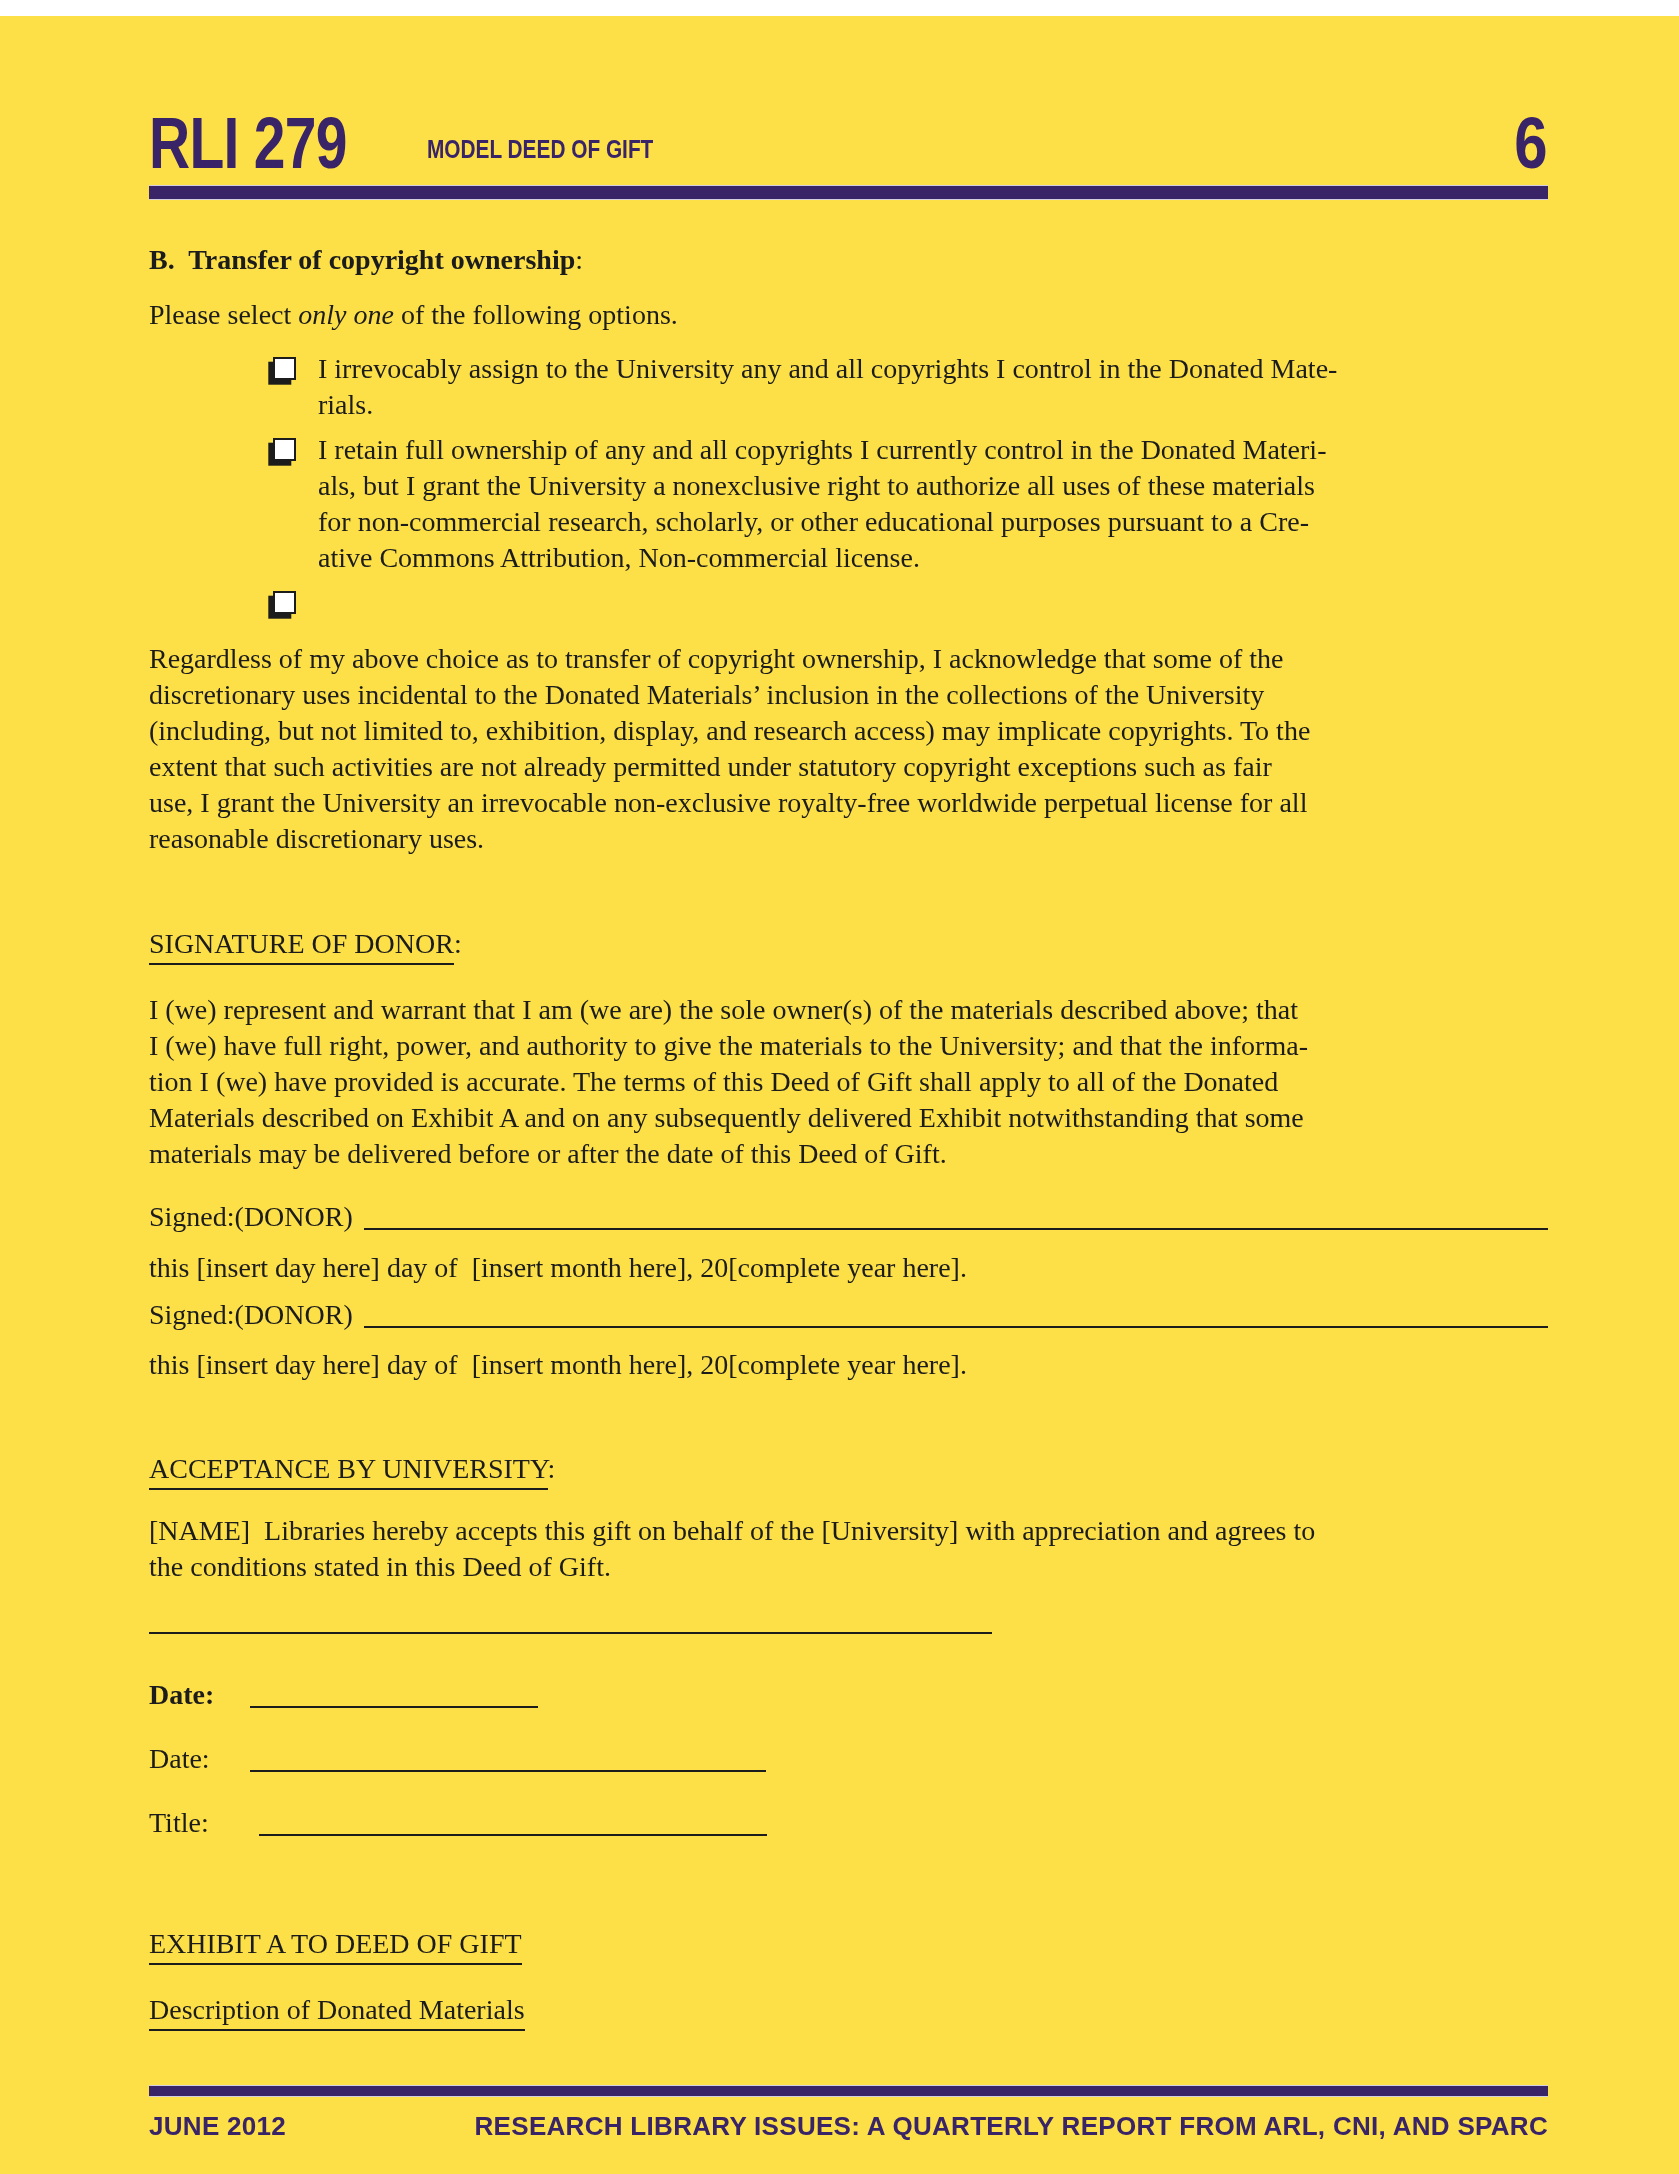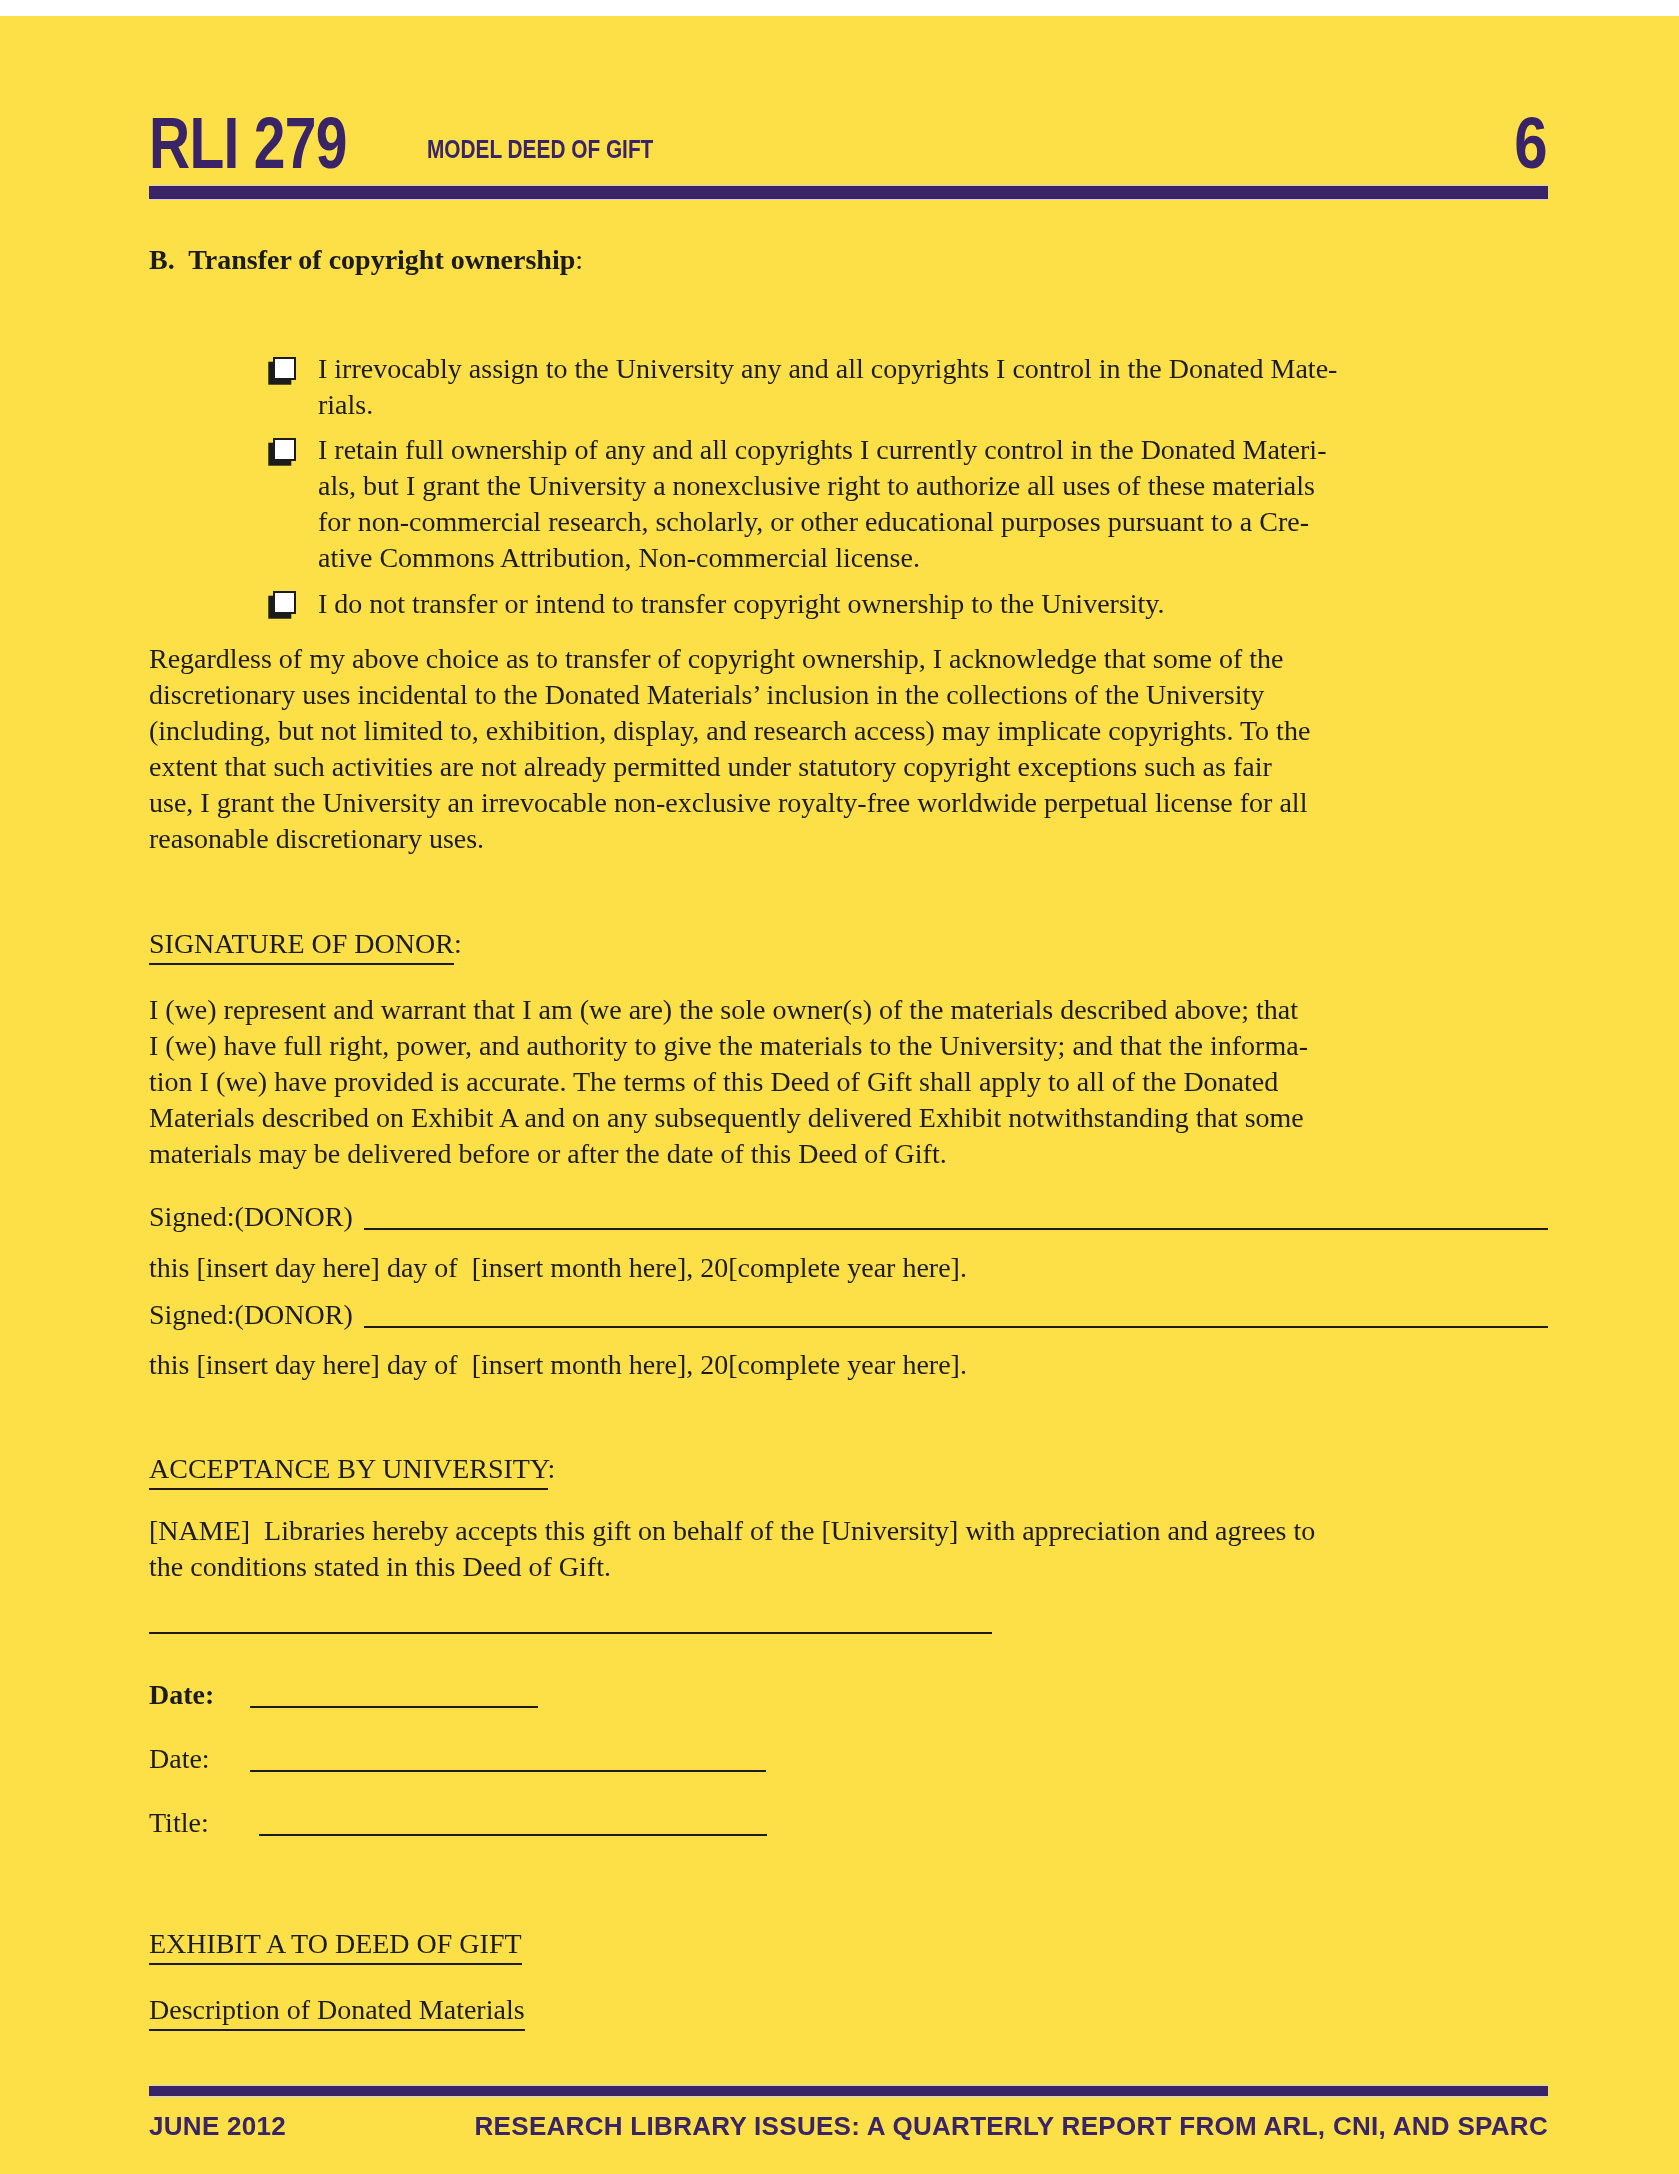--- a/index.html
+++ b/index.html
@@ -75,43 +75,43 @@
 
   <div class="abs sans" id="logo">RLI 279</div>
   <div class="sans" id="issue-title">MODEL DEED OF GIFT</div>
   <div class="sans" id="page-number">6</div>
   <div class="rule" id="rule-top"></div>
 
   <div class="abs" id="b-heading">
     <span class="bold pre">B.  </span><span class="bold">Transfer of copyright ownership</span><span>:</span>
   </div>
 
+  <div class="abs" id="intro">
+    <span>Please select </span><span class="it">only one</span><span> of the following options.</span>
+  </div>
 
   <div class="abs" id="options">
     <div class="option">
       <span class="checkbox"></span>
       <div>
           <div class="line">I irrevocably assign to the University any and all copyrights I control in the Donated Mate-</div>
           <div class="line">rials.</div>
         </div>
     </div>
     <div class="option">
       <span class="checkbox"></span>
       <div>
           <div class="line">I retain full ownership of any and all copyrights I currently control in the Donated Materi-</div>
           <div class="line">als, but I grant the University a nonexclusive right to authorize all uses of these materials</div>
           <div class="line">for non-commercial research, scholarly, or other educational purposes pursuant to a Cre-</div>
           <div class="line">ative Commons Attribution, Non-commercial license.</div>
         </div>
     </div>
     <div class="option">
       <span class="checkbox"></span>
-      <div>
-          <div class="line">I do not transfer or intend to transfer copyright ownership to the University.</div>
-        </div>
     </div>
   </div>
 
   <div class="abs" id="ack-para">
       <div class="line">Regardless of my above choice as to transfer of copyright ownership, I acknowledge that some of the</div>
       <div class="line">discretionary uses incidental to the Donated Materials’ inclusion in the collections of the University</div>
       <div class="line">(including, but not limited to, exhibition, display, and research access) may implicate copyrights. To the</div>
       <div class="line">extent that such activities are not already permitted under statutory copyright exceptions such as fair</div>
       <div class="line">use, I grant the University an irrevocable non-exclusive royalty-free worldwide perpetual license for all</div>
       <div class="line">reasonable discretionary uses.</div>

